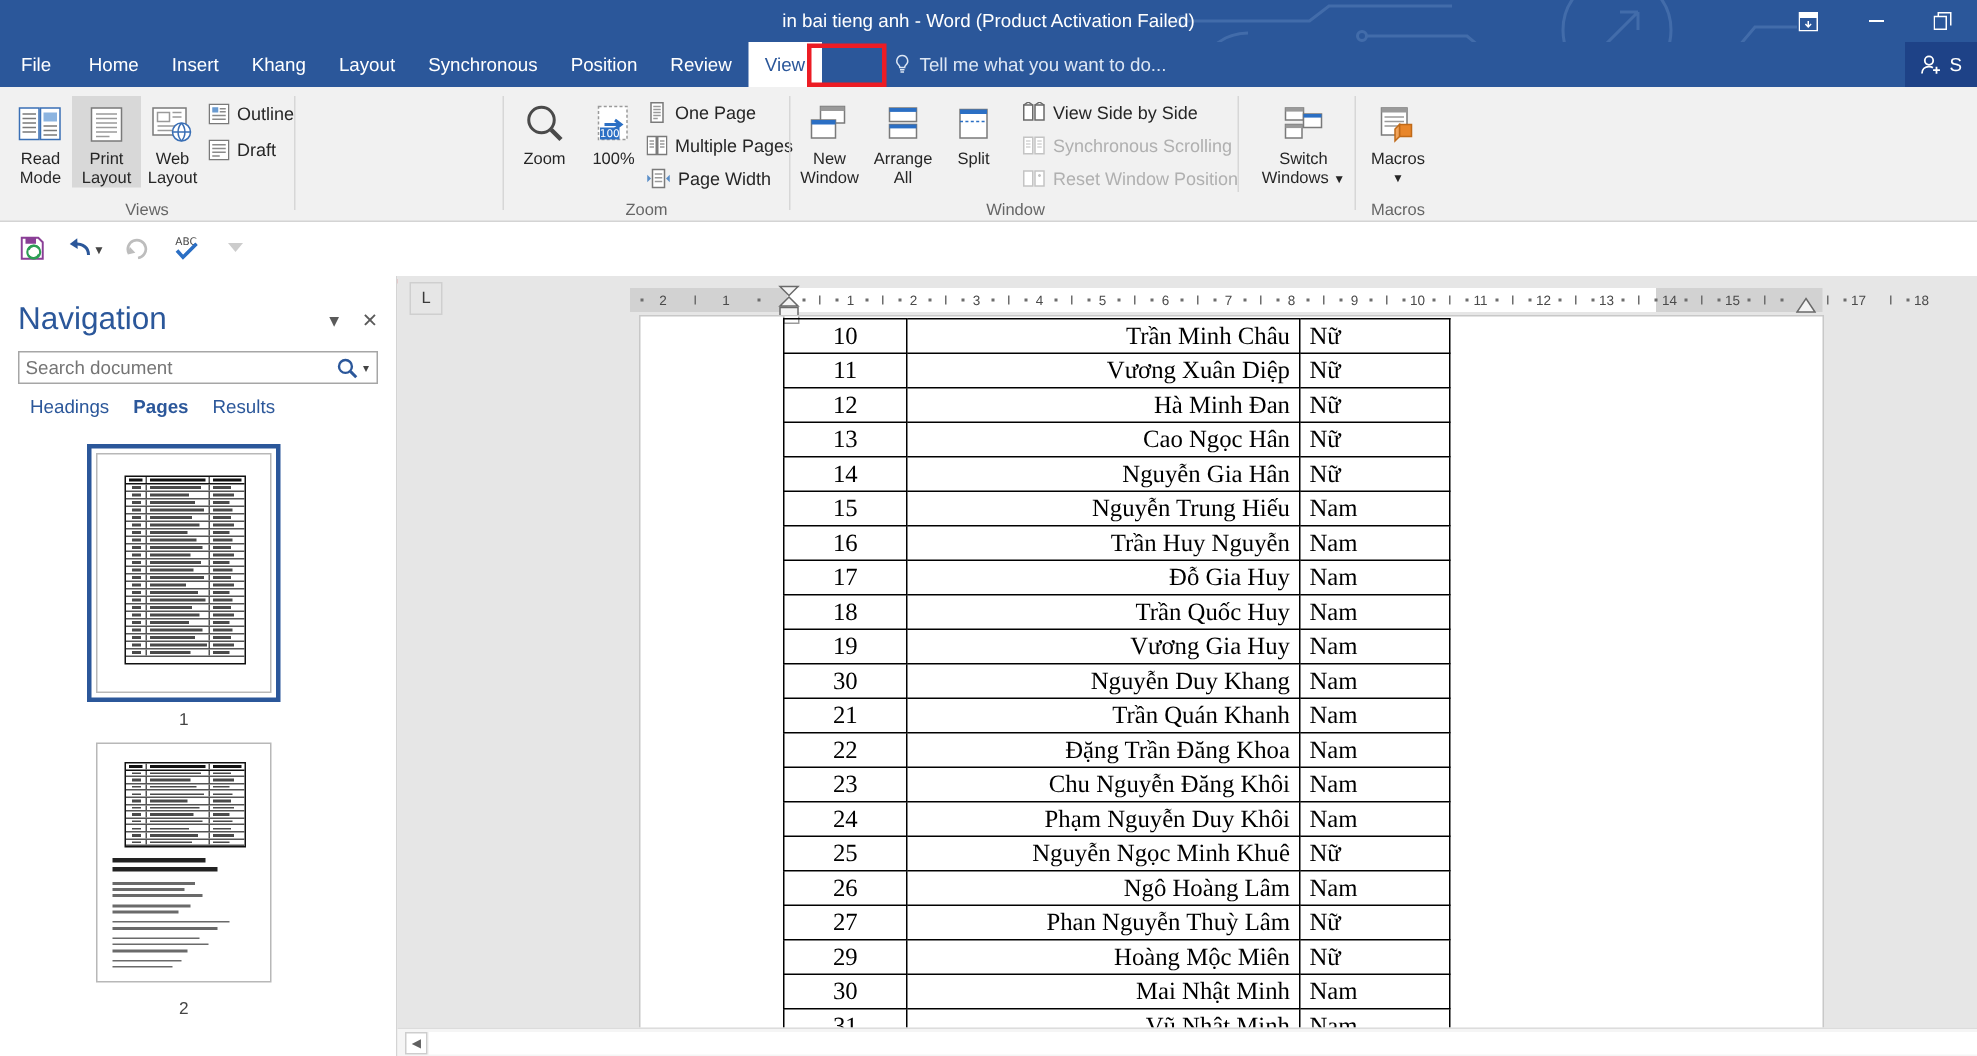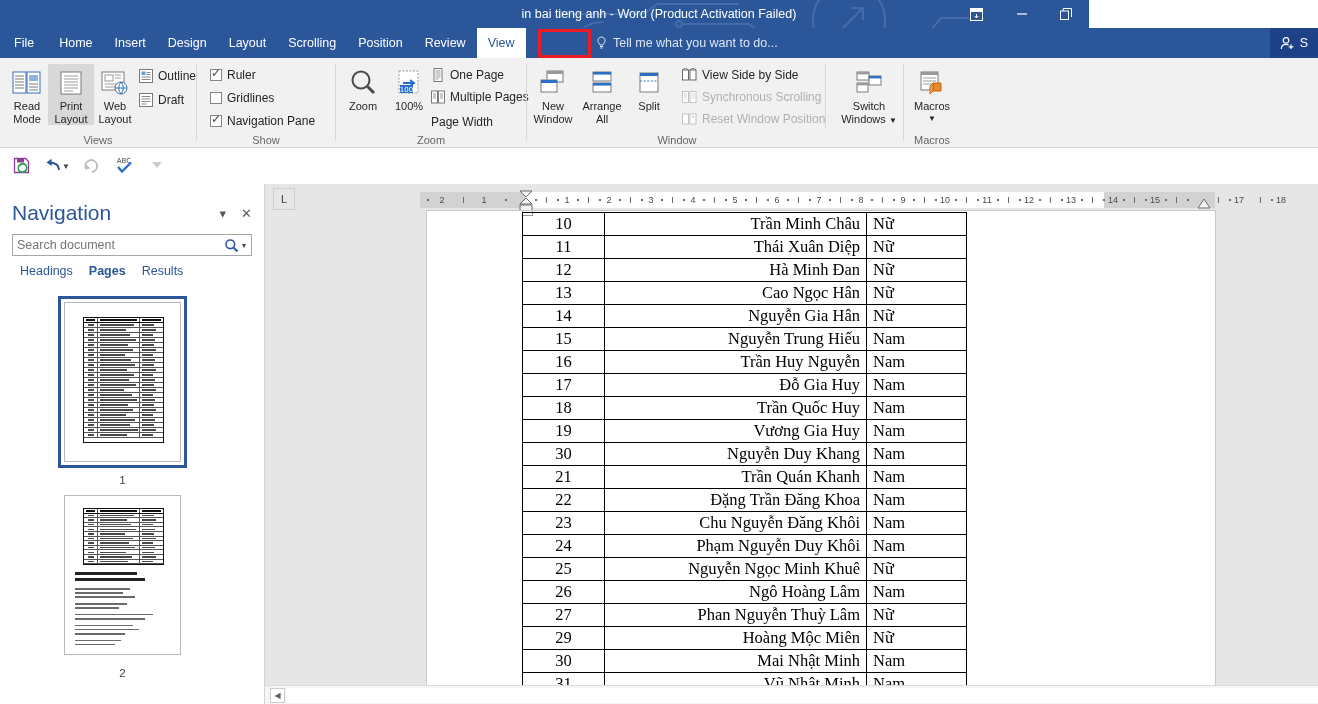--- a/index.html
+++ b/index.html
@@ -7,21 +7,21 @@
     margin: 0; padding: 0;
     width: 1318px; height: 704px;
     overflow: hidden;
     font-family: "Liberation Sans", sans-serif;
     background: #ffffff;
   }
   .app { position: relative; width: 1318px; height: 704px; }
 
   
   .titlebar {
-    position: absolute; top: 0; left: 0; width: 1089px; height: 28px;
+    position: absolute; top: 0; left: 0; width: 1318px; height: 28px;
     background: #2b579a; overflow: hidden;
   }
   .title-deco { position: absolute; top: 0; right: 120px; width: 420px; height: 56px; opacity: .35; }
   .title-text {
     position: absolute; left: 0; top: 0; width: 1318px; height: 28px;
     line-height: 28px; text-align: center; color: #ffffff; font-size: 12.5px;
     white-space: nowrap;
   }
   .win-btns { position: absolute; top: 0; right: 0; height: 28px; display: flex; }
   .win-btn {
@@ -242,23 +242,23 @@
           </svg>
       </div>
     </div>
   </div>
 
   <div class="tabstrip">
     <div class="tabs">
       <div class="tab file">File</div>
       <div class="tab">Home</div>
       <div class="tab">Insert</div>
-      <div class="tab">Design</div>
+      <div class="tab">Khang</div>
       <div class="tab">Layout</div>
-      <div class="tab">Scrolling</div>
+      <div class="tab">Synchronous</div>
       <div class="tab">Position</div>
       <div class="tab">Review</div>
       <div class="tab active">View</div>
     </div>
     <div class="tellme">
       <svg class="bulb" width="11" height="14" viewBox="0 0 11 14">
         <path d="M5.5 1 a3.6 3.6 0 0 1 2.4 6.3 c-.6.6-.8 1-.8 1.7 H3.9 c0-.7-.2-1.1-.8-1.7 A3.6 3.6 0 0 1 5.5 1z" fill="none" stroke="#dce6f4"></path>
         <path d="M4 10.5 h3 M4.3 12 h2.4" stroke="#dce6f4"></path>
       </svg>
       <span>Tell me what you want to do...</span>
@@ -339,37 +339,20 @@
                 <path d="M2.5 3.5h9M2.5 6h9M2.5 8.5h9M2.5 11h5"></path>
               </g>
           </svg>
           <span>Draft</span>
         </div>
       </div>
       <div class="group-label">Views</div>
     </div>
     <div class="group-sep" style="left:196px;"></div>
 
-    <div class="group" style="left:197px; width:138px;">
-      <div class="group-body">
-        <div class="smallitem" style="left:10px; top:5px;">
-          <span class="chk on"></span>
-          <span>Ruler</span>
-        </div>
-        <div class="smallitem" style="left:10px; top:28px;">
-          <span class="chk"></span>
-          <span>Gridlines</span>
-        </div>
-        <div class="smallitem" style="left:10px; top:51px;">
-          <span class="chk on"></span>
-          <span>Navigation Pane</span>
-        </div>
-      </div>
-      <div class="group-label">Show</div>
-    </div>
     <div class="group-sep" style="left:335px;"></div>
     <div class="redbox" style="left:204px; top:103px; width:120px; height:28px;"></div>
 
     <div class="group" style="left:336px; width:190px;">
       <div class="group-body">
         <div class="bigbtn" style="left:4px; top:4px;">
           <div class="ico">
             <svg width="30" height="30" viewBox="0 0 30 30">
               <circle cx="13" cy="12" r="8.5" fill="none" stroke="#4a4a4a" stroke-width="2"></circle>
               <path d="M19.5 18.5 L26 25" stroke="#4a4a4a" stroke-width="3"></path>
@@ -400,21 +383,21 @@
         <div class="smallitem" style="left:92px; top:27px;">
           <svg width="14" height="14" viewBox="0 0 14 14">
             <rect x="0.5" y="1" width="6" height="12" fill="#fff" stroke="#7a7a7a"></rect>
             <rect x="7.5" y="1" width="6" height="12" fill="#fff" stroke="#7a7a7a"></rect>
             <g stroke="#9a9a9a">
                 <path d="M2 4h3M2 6h3M2 8h3M9 4h3M9 6h3M9 8h3"></path>
               </g>
           </svg>
           <span>Multiple Pages</span>
         </div>
-        <div class="smallitem" style="left:92px; top:49px;flex-direction:column;">
+        <div class="smallitem" style="left:92px; top:49px;">
           <svg width="16" height="14" viewBox="0 0 16 14">
             <rect x="4" y="1" width="8" height="12" fill="#fff" stroke="#7a7a7a"></rect>
             <g stroke="#9a9a9a">
                 <path d="M5.5 4h5M5.5 6.5h5M5.5 9h5"></path>
               </g>
             <path d="M3 7 L0.5 4.5 V9.5 Z" fill="#5a8ec8"></path>
             <path d="M13 7 L15.5 4.5 V9.5 Z" fill="#5a8ec8"></path>
           </svg>
           <span>Page Width</span>
         </div>
@@ -1117,21 +1100,21 @@
       <div class="tbl-cursor"></div>
       <table class="doctbl">
         <tbody>
           <tr>
               <td class="c-no">10</td>
               <td class="c-name">Trần Minh Châu</td>
               <td class="c-sex">Nữ</td>
             </tr>
           <tr>
               <td class="c-no">11</td>
-              <td class="c-name">Thái Xuân Diệp</td>
+              <td class="c-name">Vương Xuân Diệp</td>
               <td class="c-sex">Nữ</td>
             </tr>
           <tr>
               <td class="c-no">12</td>
               <td class="c-name">Hà Minh Đan</td>
               <td class="c-sex">Nữ</td>
             </tr>
           <tr>
               <td class="c-no">13</td>
               <td class="c-name">Cao Ngọc Hân</td>

